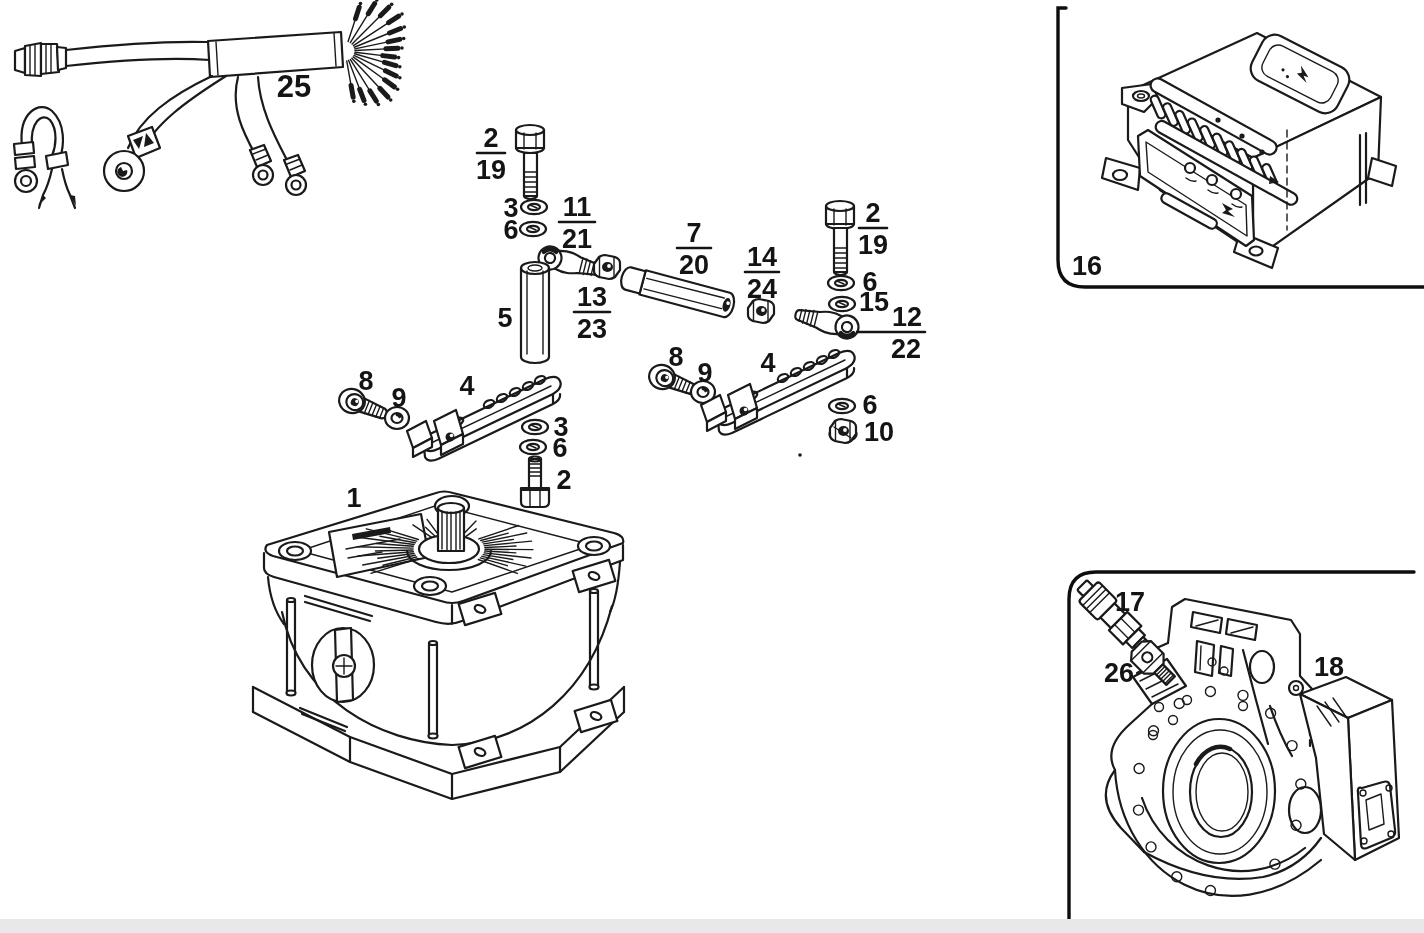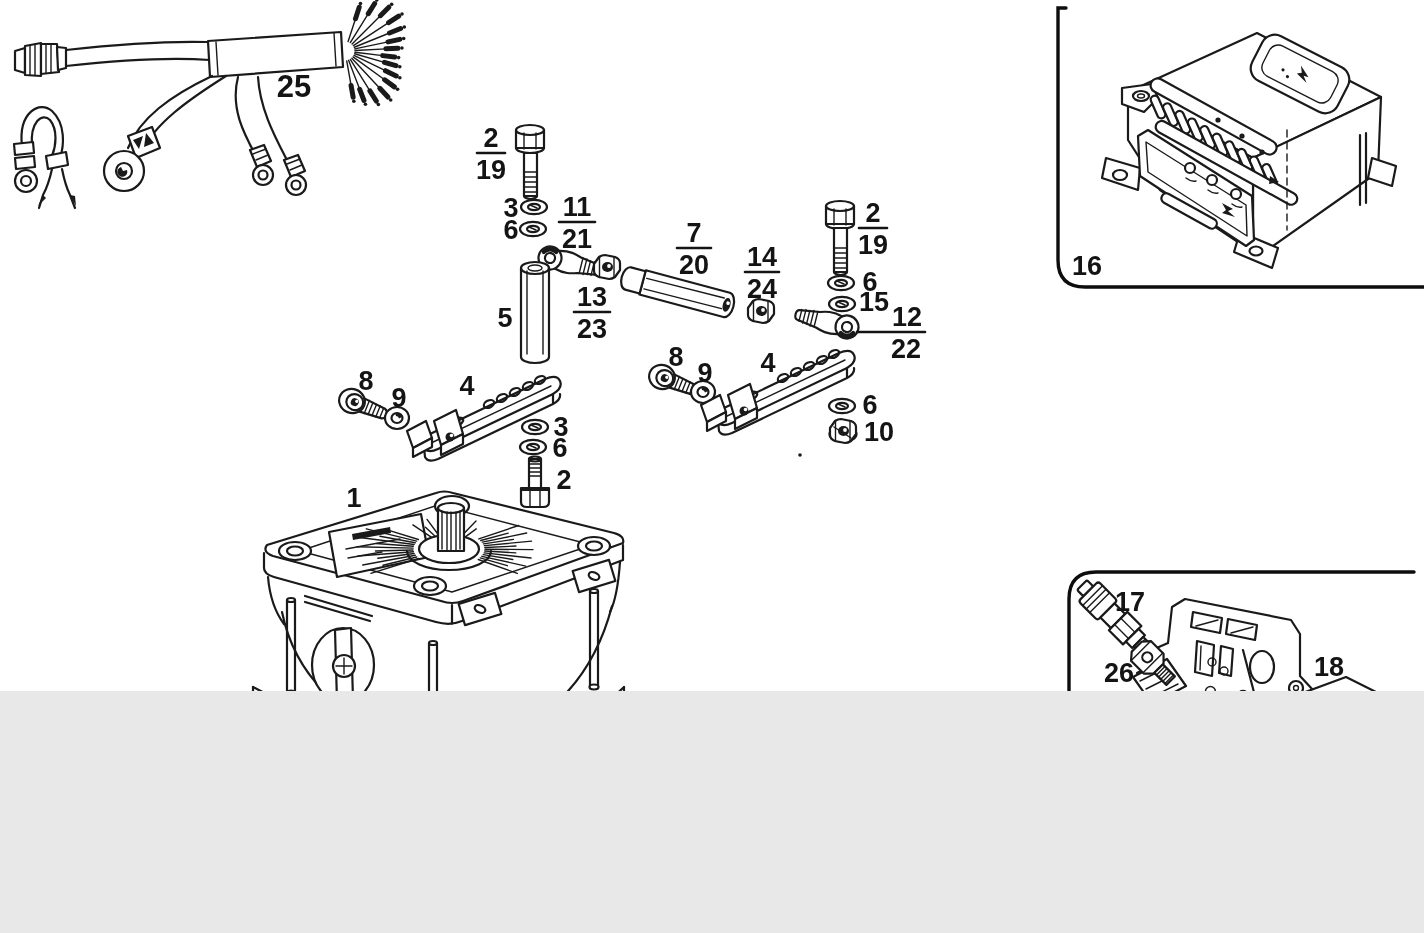--- a/index.html
+++ b/index.html
@@ -1,16 +1,16 @@
 <!DOCTYPE html>
 <html><head>
 <meta charset="utf-8">
 <style>
   html,body{margin:0;padding:0;background:#e8e8e8;}
-  .page{position:relative;width:1424px;height:691px;background:#ffffff;overflow:hidden;
+  .page{position:relative;width:1424px;height:919px;background:#ffffff;overflow:hidden;
         font-family:"Liberation Sans",sans-serif;}
   svg{position:absolute;left:0;top:0;}
   .ln{fill:none;stroke:#1a1a1a;stroke-width:2.2;stroke-linecap:round;stroke-linejoin:round;}
   .sw1{stroke-width:1.4;}
   .sw3{stroke-width:4.5;}
   .ln3{fill:none;stroke:#0d0d0d;stroke-width:3.4;stroke-linecap:round;}
   .fw{fill:#ffffff;stroke:#1a1a1a;stroke-width:2.2;stroke-linecap:round;stroke-linejoin:round;}
   .fd{fill:#1a1a1a;stroke:none;}
   .dash{stroke-dasharray:7 5;}
   .num{font-family:"Liberation Sans",sans-serif;font-size:27px;font-weight:600;

